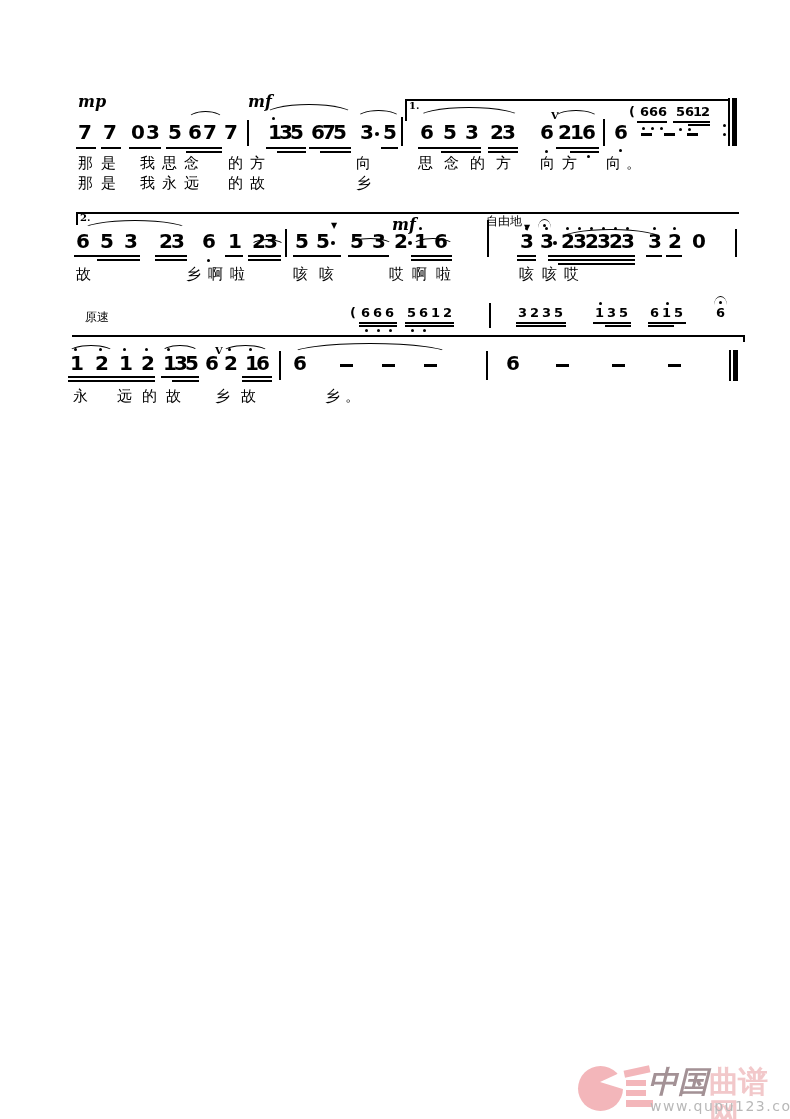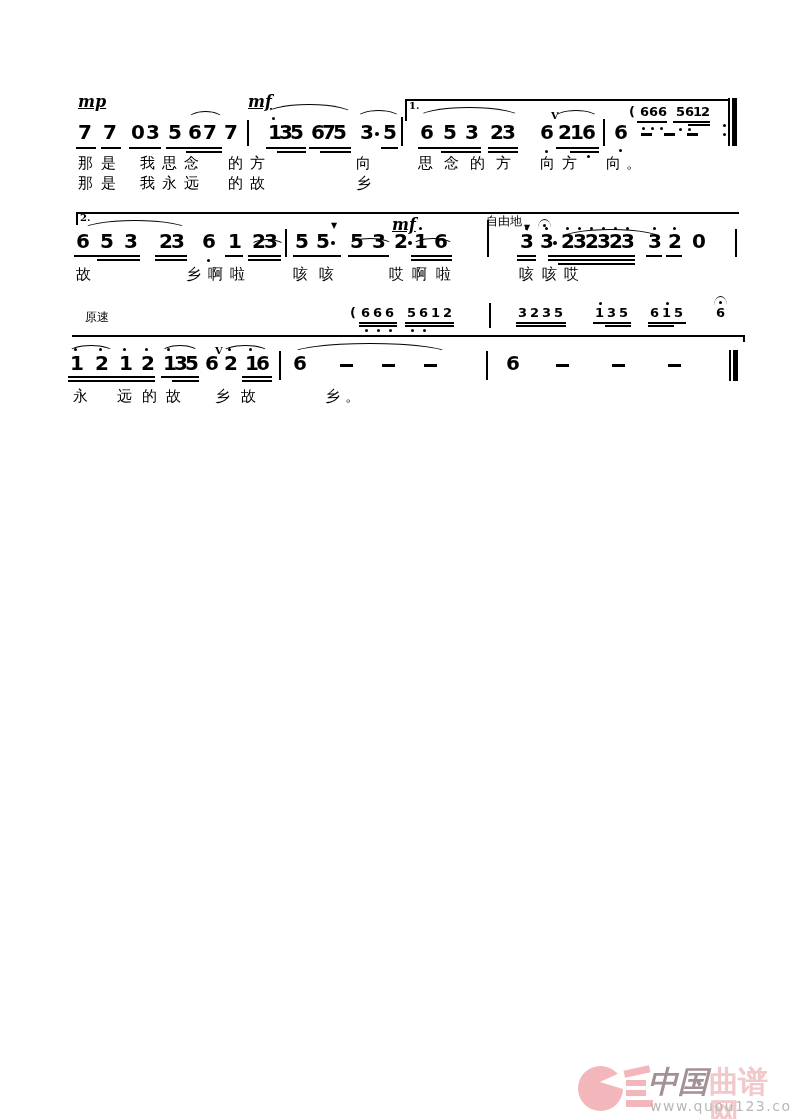--- a/index.html
+++ b/index.html
@@ -2,21 +2,21 @@
 <html><head>
 <meta charset="utf-8">
 <style>
   html,body{margin:0;padding:0;background:#fff;}
   #page{position:relative;width:790px;height:1119px;background:#ffffff;overflow:hidden;
         font-family:"DejaVu Sans",sans-serif;color:#000;}
   .el{position:absolute;white-space:nowrap;}
   .note{font:bold 20px "DejaVu Sans",sans-serif;color:#000;line-height:20px;}
   .note.cue{font-size:13px;line-height:13px;}
   .lyric{font:15px "DejaVu Sans",sans-serif;line-height:16px;color:#000;}
-  .dyn{font:italic bold 16px "DejaVu Serif",serif;line-height:16px;text-decoration:underline;}
+  .dyn{font:italic bold 16px "DejaVu Serif",serif;line-height:16px;}
   .volta{font:bold 10px "DejaVu Serif",serif;line-height:10px;}
   .label{font:12px "DejaVu Sans",sans-serif;line-height:13px;}
   .uline,.hline{height:1.6px;background:#000;}
   .bar,.vline{width:1.6px;background:#000;}
   .bar.thick{width:4.5px;}
   .dash{height:2.6px;background:#000;}
   .dot{width:3.4px;height:3.4px;border-radius:50%;background:#000;}
   .adot{width:4.2px;height:4.2px;border-radius:50%;background:#000;}
   .slur{border:1.6px solid transparent;border-bottom:none;border-top:1.6px solid #000;
         border-radius:50% 50% 0 0 / 100% 100% 0 0;}

